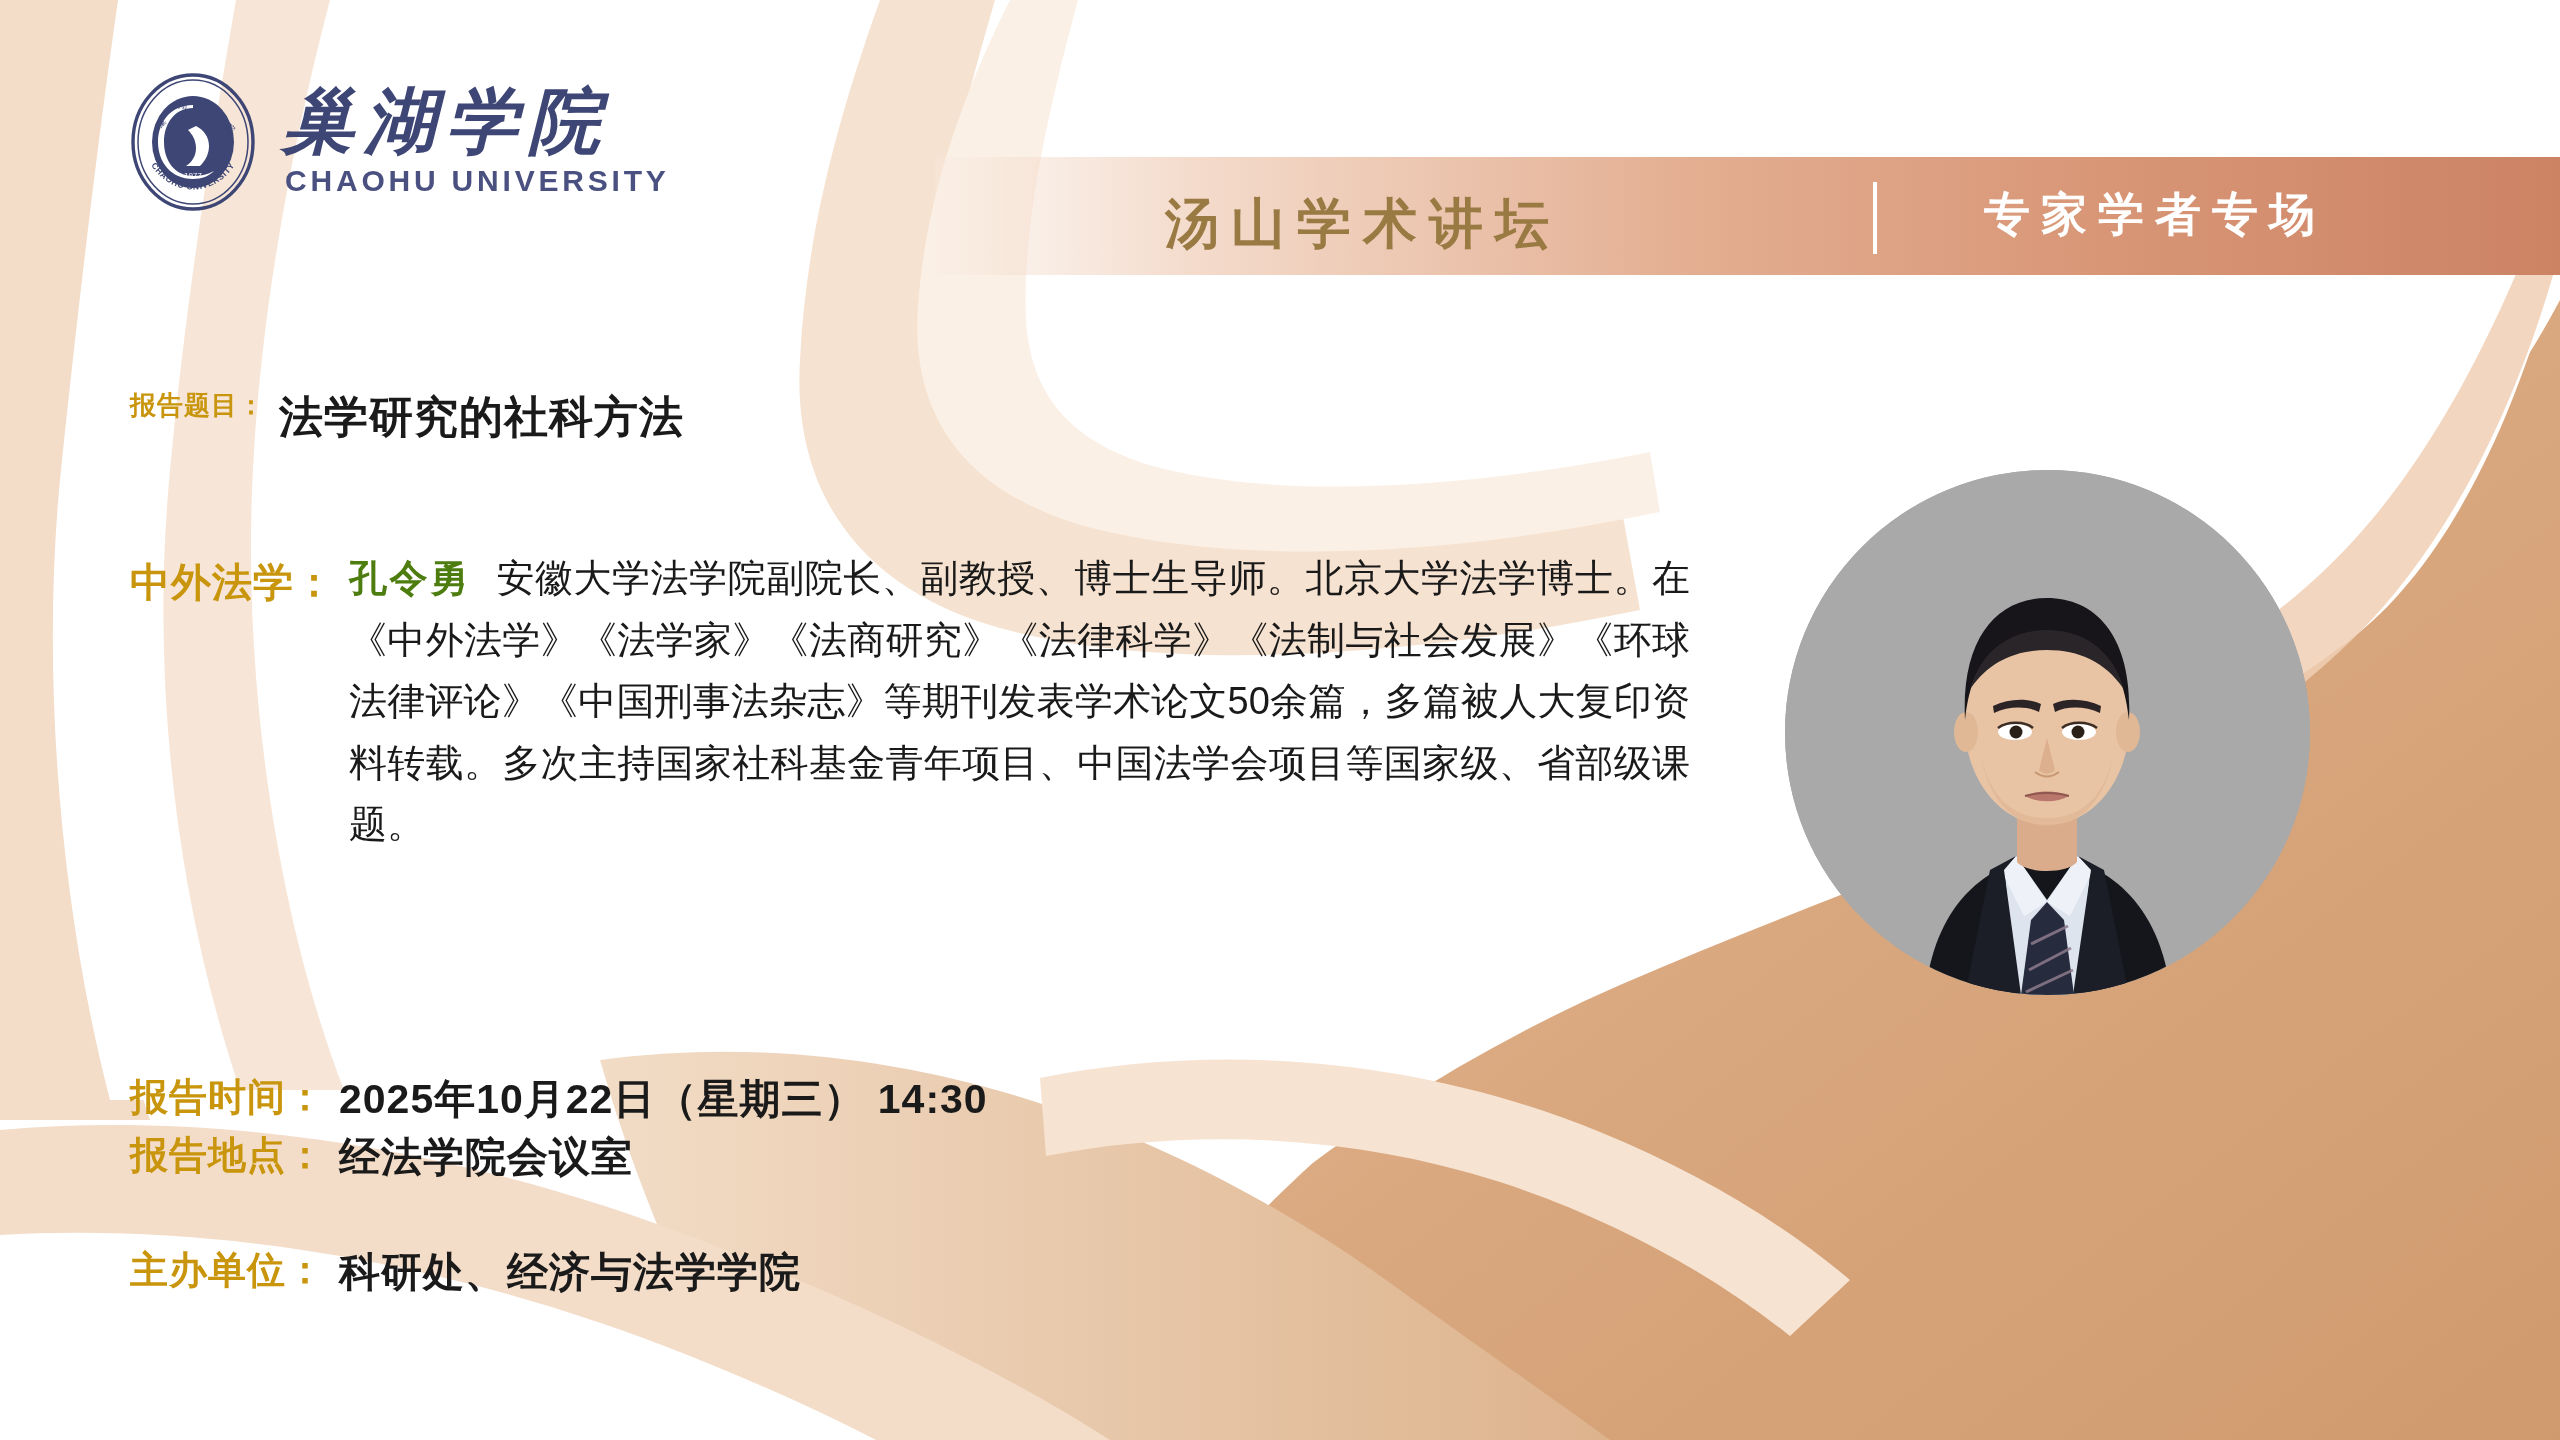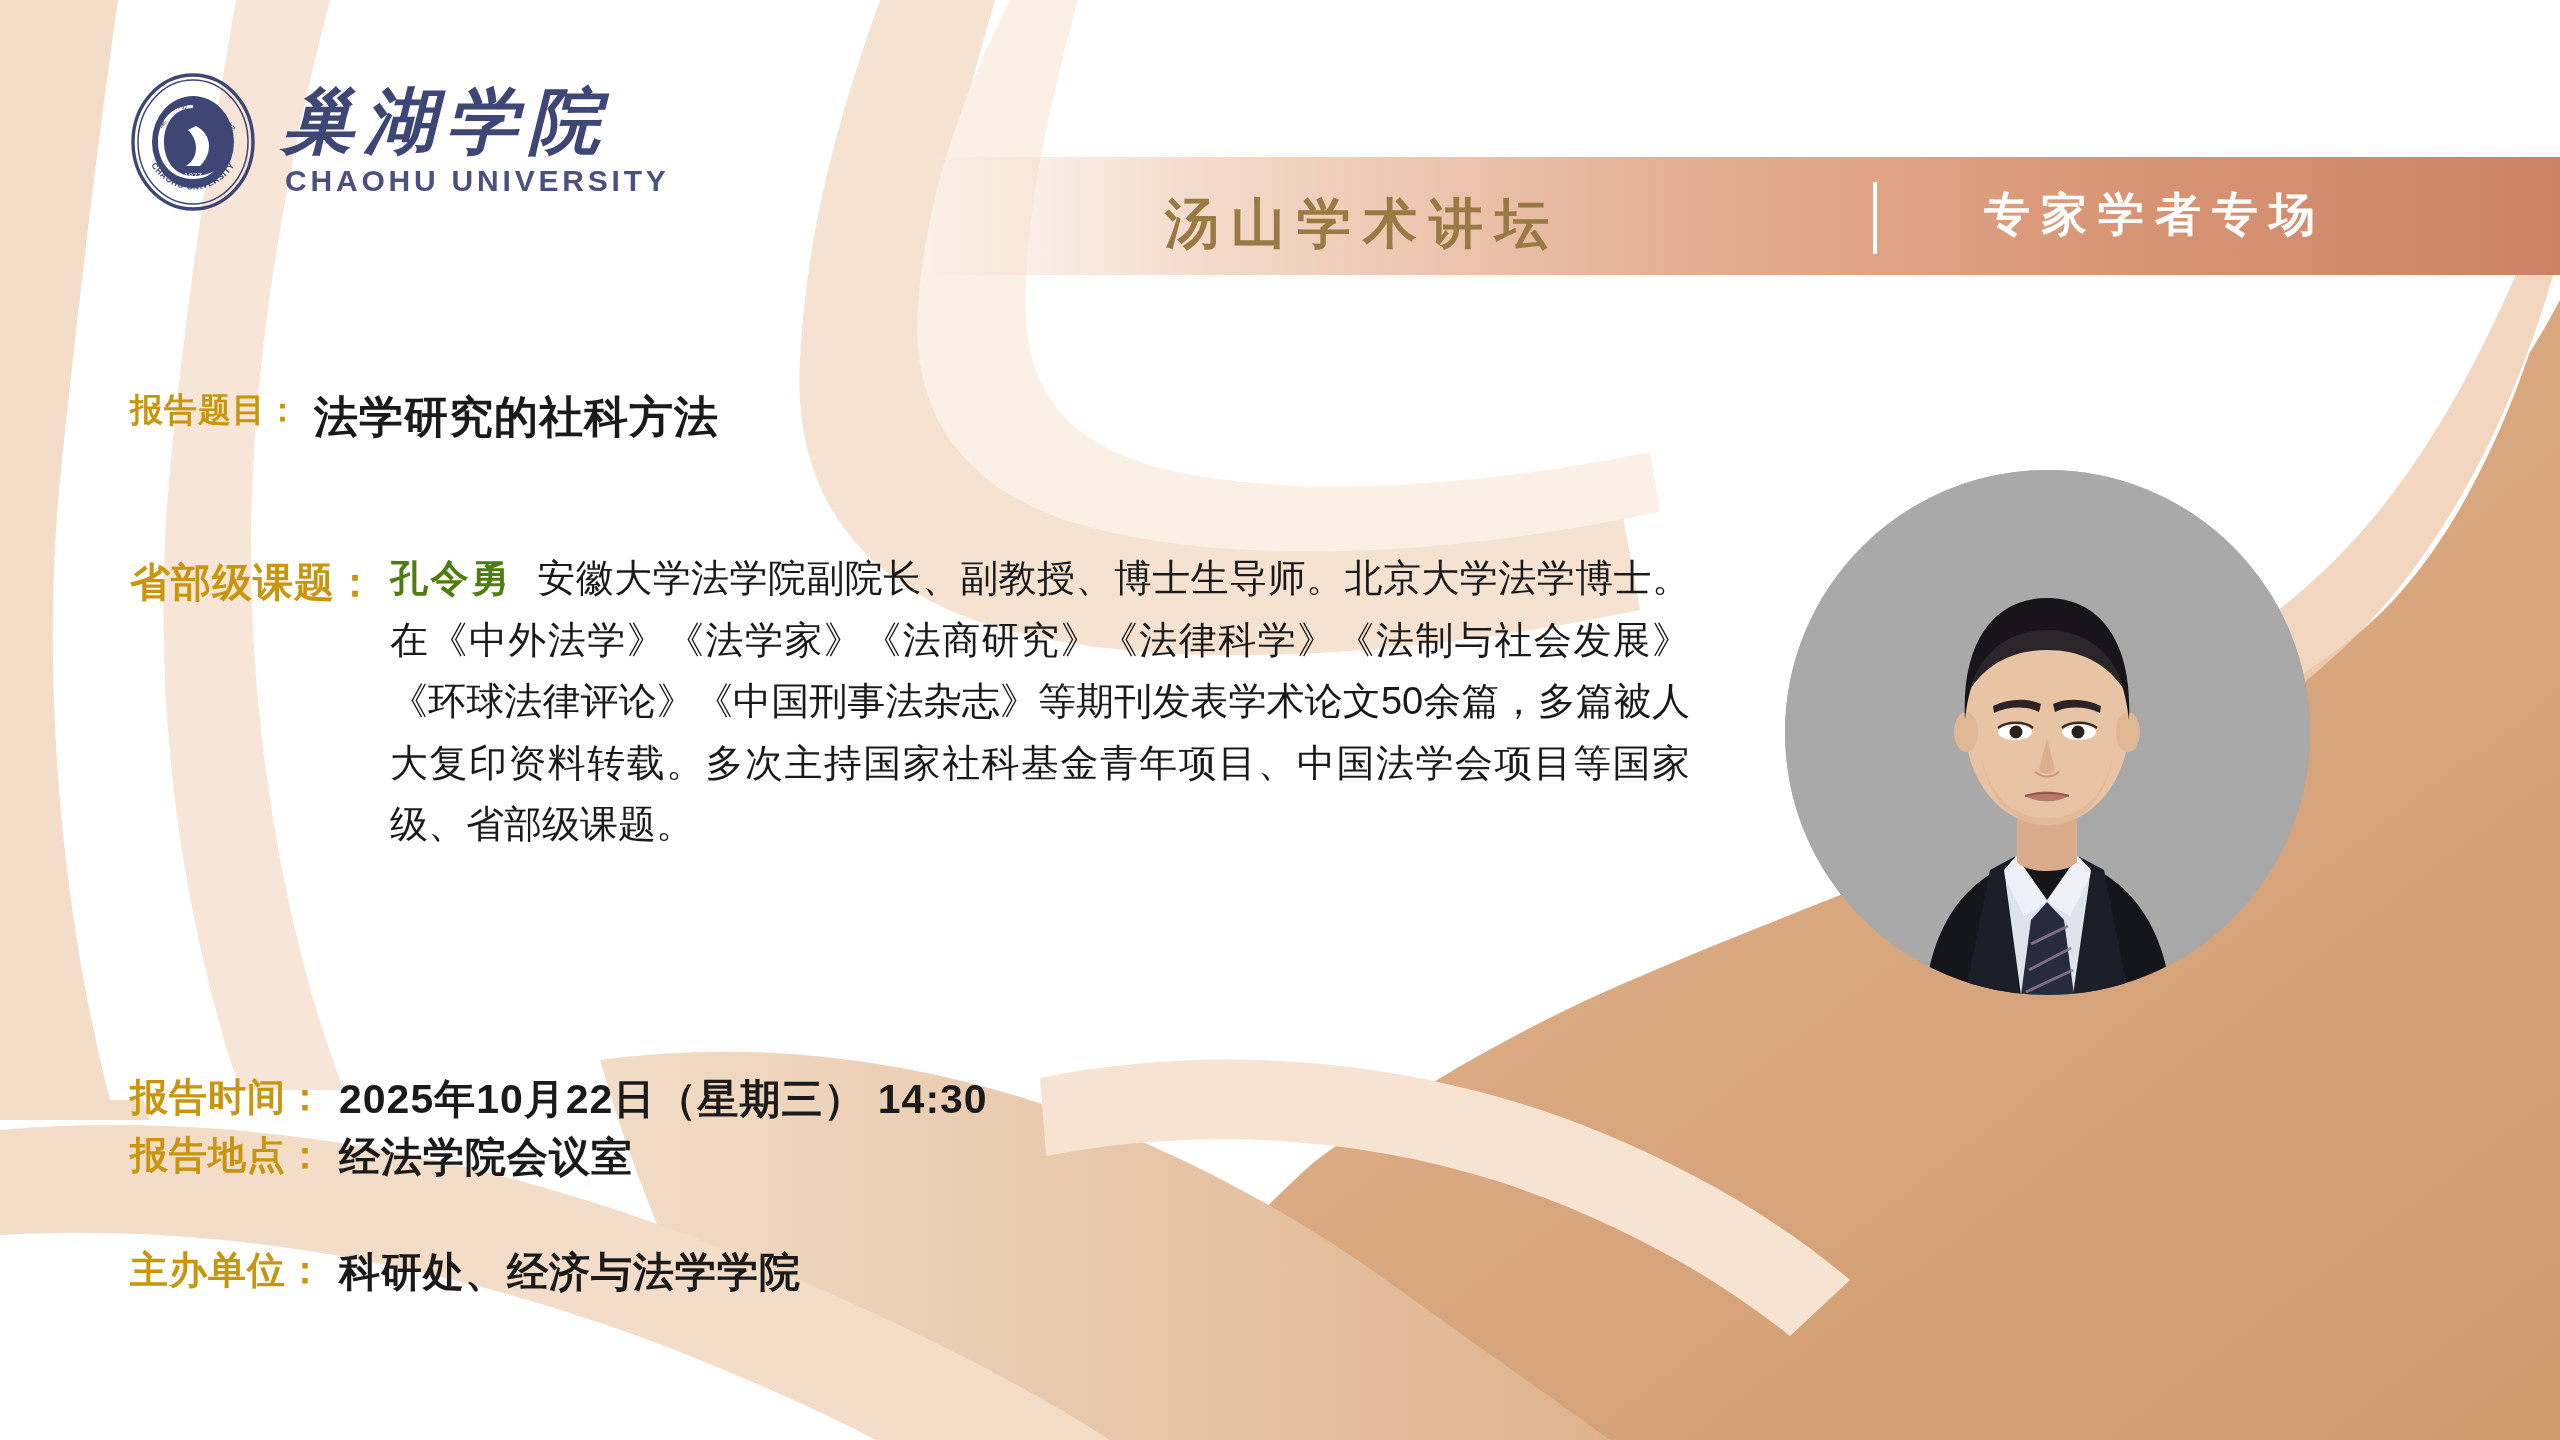--- a/index.html
+++ b/index.html
@@ -115,21 +115,21 @@
   
   .row {
     position: absolute;
     display: flex;
     align-items: flex-start;
     white-space: nowrap;
   }
   .label {
     color: #c8950c;
     font-weight: bold;
-    font-size: 33px;
+    font-size: 26px;
     letter-spacing: 1px;
     flex: 0 0 auto;
   }
   .value-strong {
     color: #1a1a1a;
     font-weight: bold;
     font-size: 44px;
     letter-spacing: 1px;
     margin-left: 14px;
   }
@@ -318,21 +318,21 @@
                C318 330 294 348 262 348 C230 348 206 330 196 286 Z" fill="#ddb392" opacity="0.55"></path>
     </svg>
   </div>
 
   <div class="row" id="row-title">
     <span class="label">报告题目：</span>
     <span class="value-strong">法学研究的社科方法</span>
   </div>
 
   <div id="row-bio">
-    <span class="label">省部级课题：</span>
+    <span class="label">中外法学：</span>
     <div class="bio-body">
       <span class="bio-name">孔令勇</span><span class="bio-text">安徽大学法学院副院长、副教授、博士生导师。北京大学法学博士。在《中外法学》《法学家》《法商研究》《法律科学》《法制与社会发展》《环球法律评论》《中国刑事法杂志》等期刊发表学术论文50余篇，多篇被人大复印资料转载。多次主持国家社科基金青年项目、中国法学会项目等国家级、省部级课题。</span>
     </div>
   </div>
 
   <div class="row" id="row-time">
     <span class="label">报告时间：</span>
     <span class="value-strong">2025年10月22日（星期三） 14:30</span>
   </div>
 

